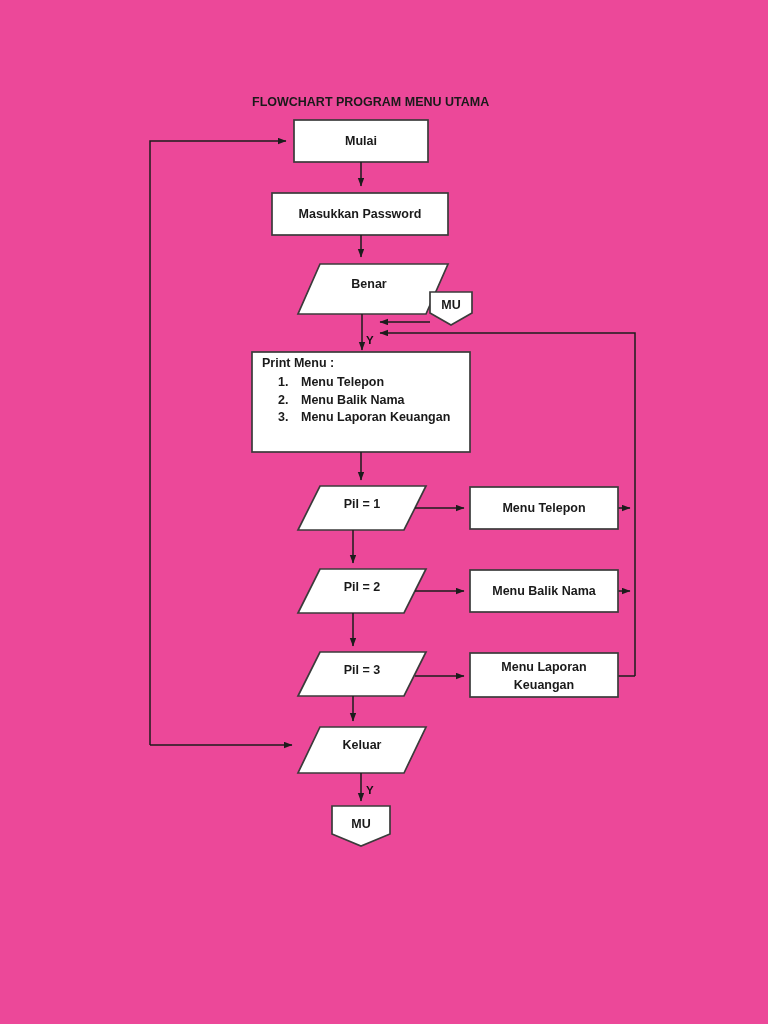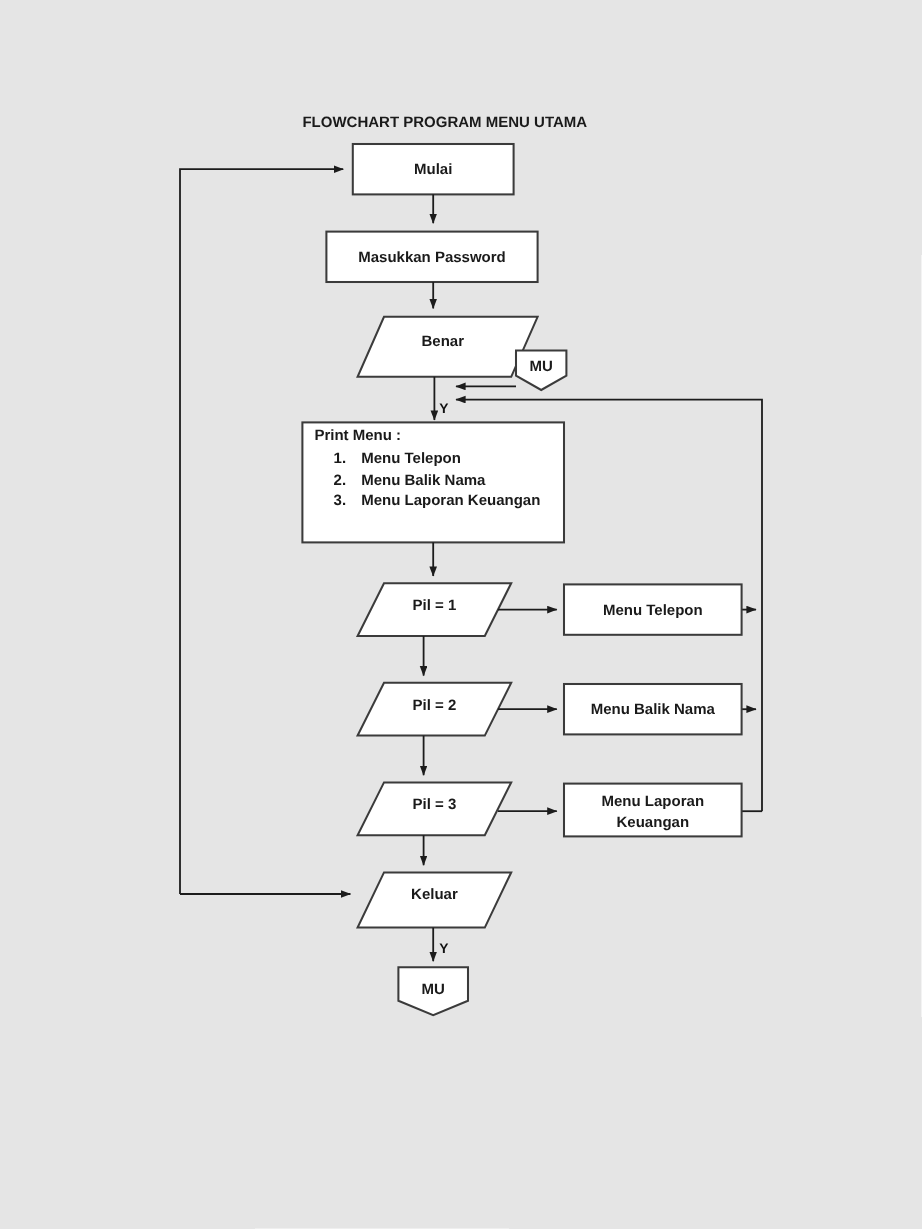--- a/index.html
+++ b/index.html
@@ -8,21 +8,21 @@
     padding: 0;
     background: #ffffff;
   }
   body {
     font-family: "Liberation Sans", "DejaVu Sans", sans-serif;
   }
   #page {
     position: relative;
     width: 768px;
     height: 1024px;
-    background: #e5e5e5;
+    background: #ec4899;
     overflow: hidden;
   }
   #flow-svg {
     position: absolute;
     left: 0;
     top: 0;
     width: 768px;
     height: 1024px;
   }
   .node-text {

